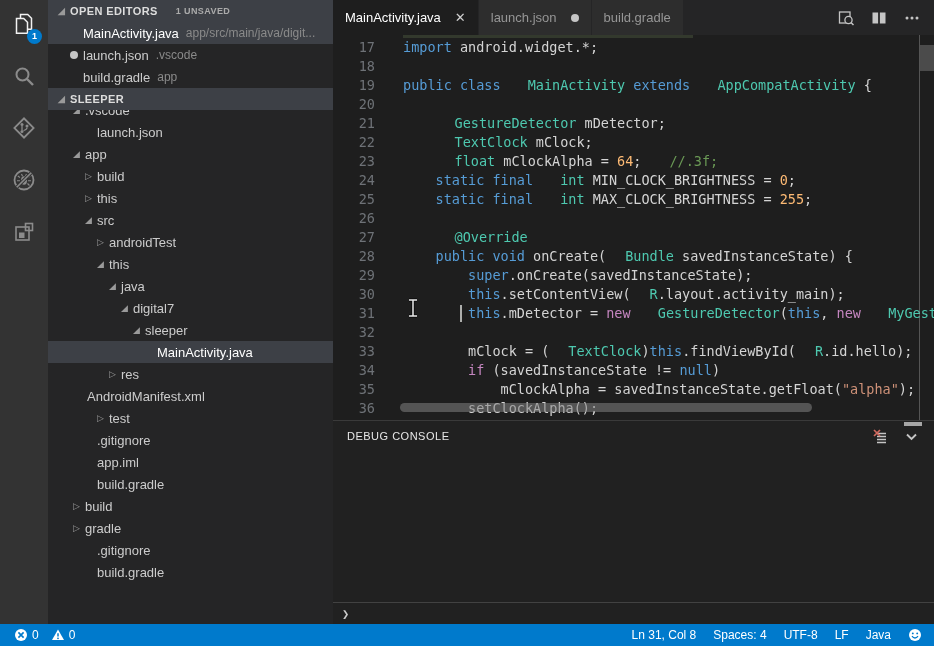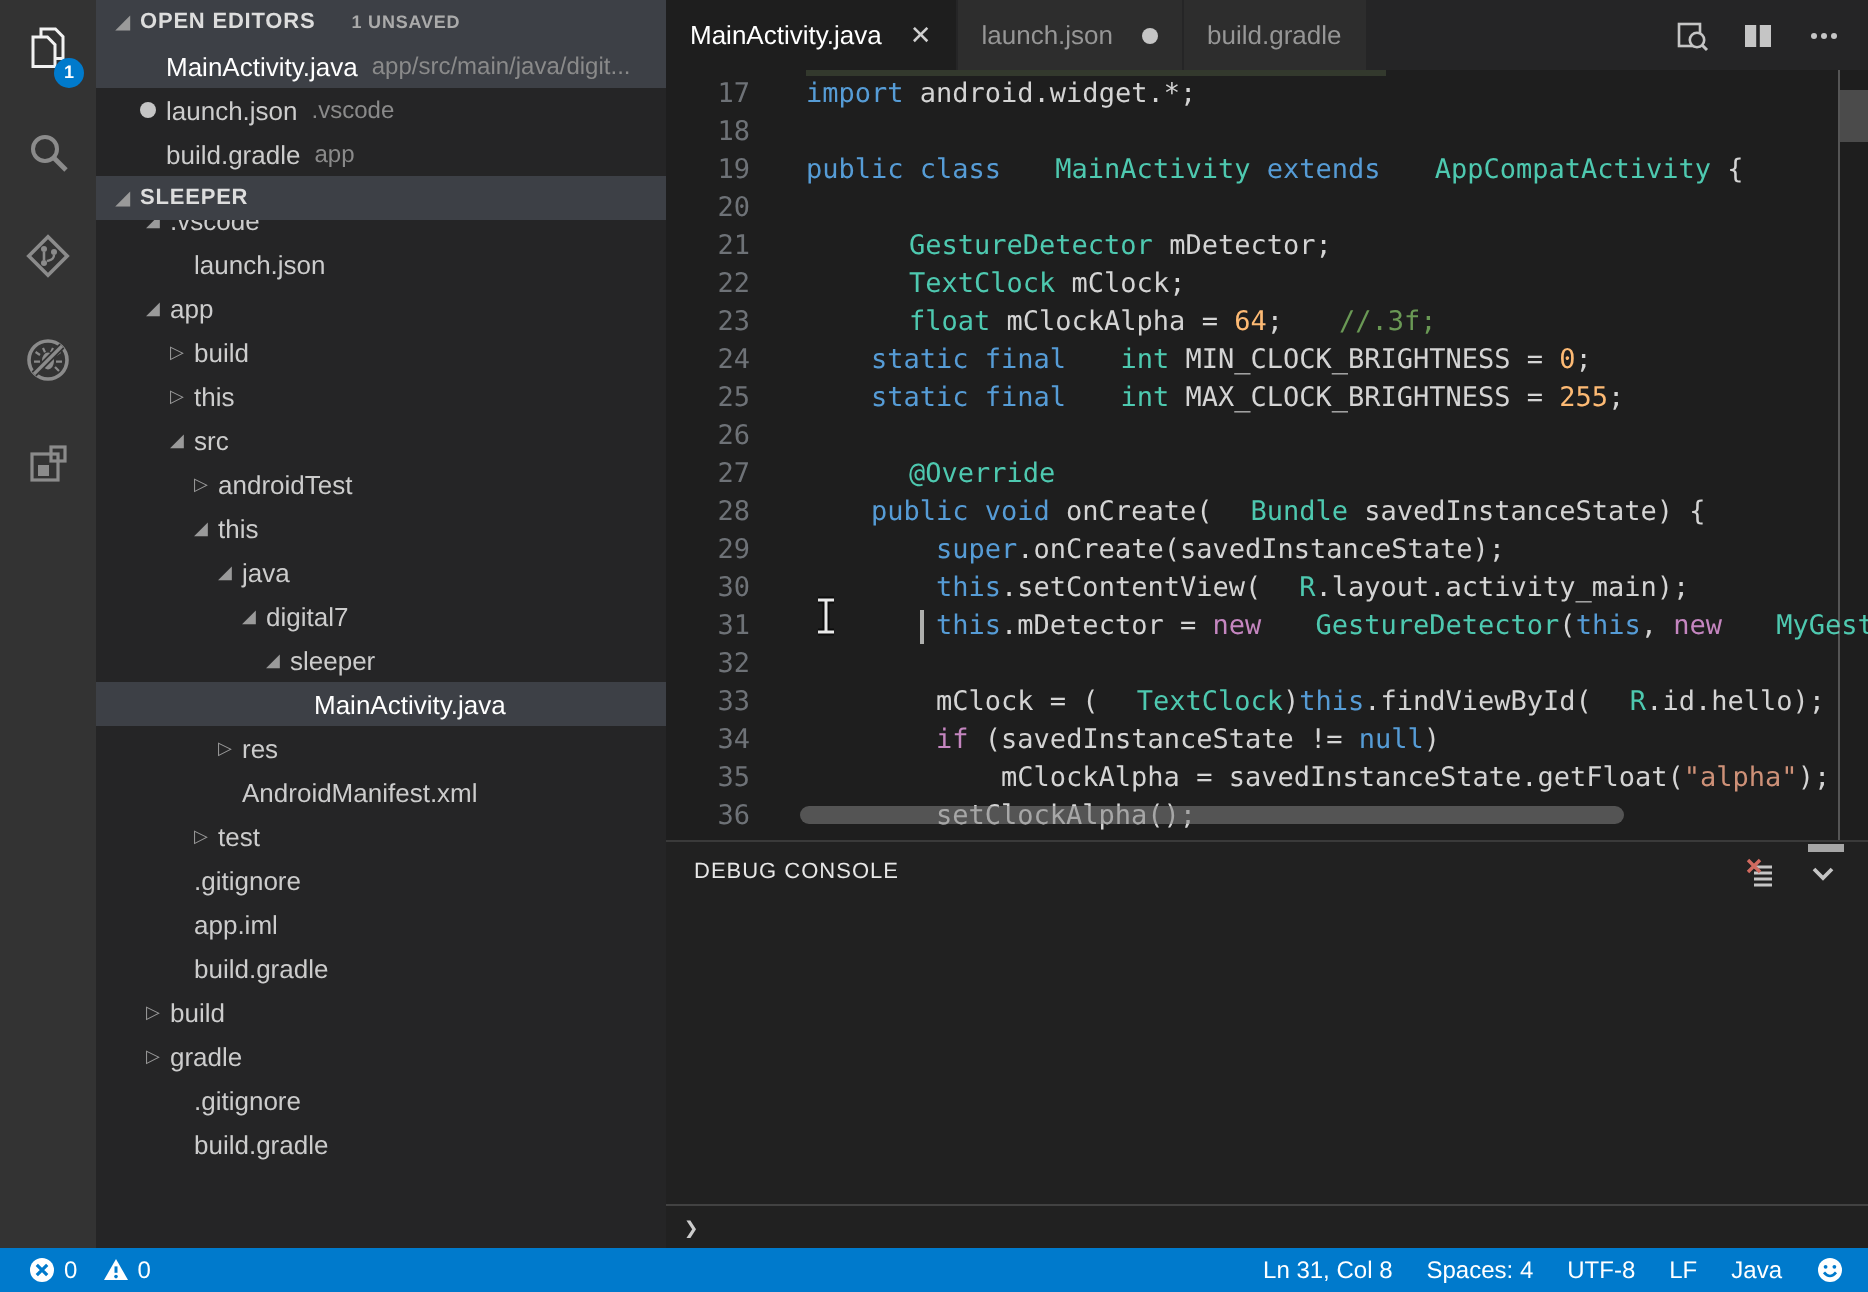--- a/index.html
+++ b/index.html
@@ -206,21 +206,21 @@
           <span>sleeper</span>
         </div>
         <div class="tree-row selected" style="padding-left: 97px;">
           <span class="twisty"></span>
           <span>MainActivity.java</span>
         </div>
         <div class="tree-row" style="padding-left: 61px;">
           <span class="twisty">▷</span>
           <span>res</span>
         </div>
-        <div class="tree-row" style="padding-left: 61px;">
+        <div class="tree-row" style="padding-left: 27px;">
           <span class="twisty"></span>
           <span>AndroidManifest.xml</span>
         </div>
         <div class="tree-row" style="padding-left: 49px;">
           <span class="twisty">▷</span>
           <span>test</span>
         </div>
         <div class="tree-row" style="padding-left: 37px;">
           <span class="twisty"></span>
           <span>.gitignore</span>

